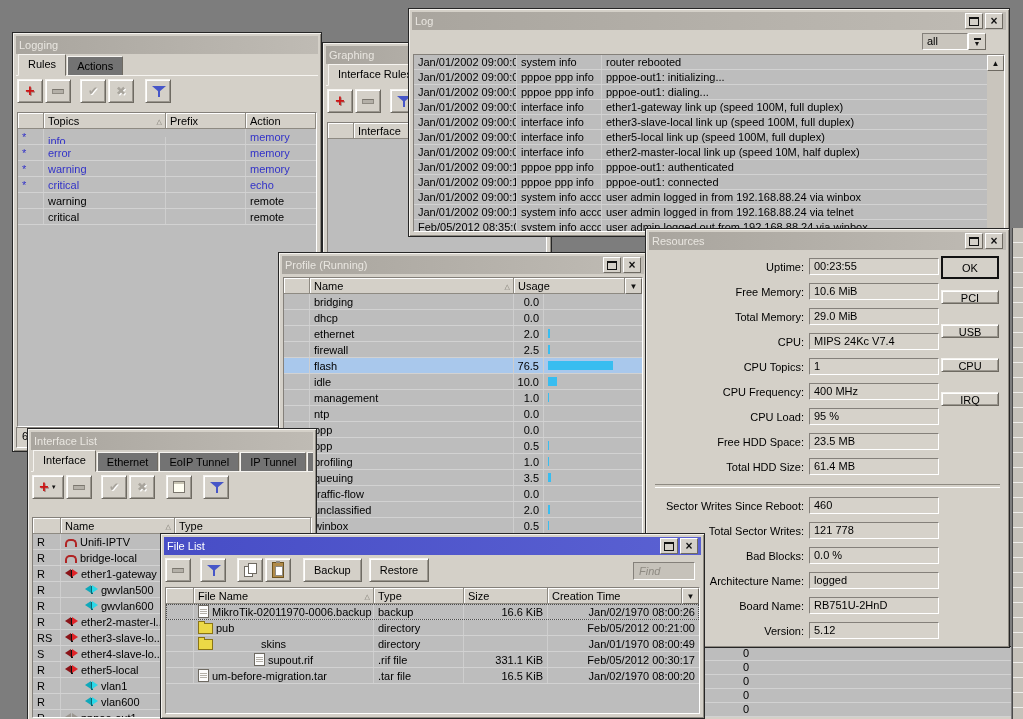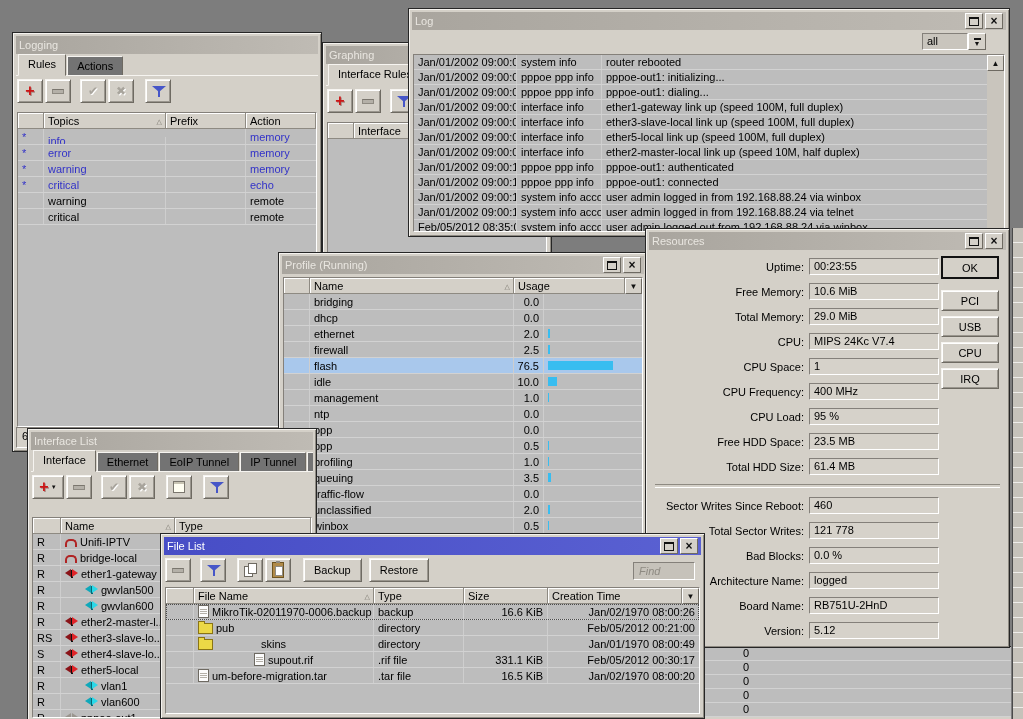--- a/index.html
+++ b/index.html
@@ -86,22 +86,22 @@
              display:flex;flex-direction:column;align-items:center;justify-content:center;box-sizing:border-box}
   .dbar{width:7px;height:2px;background:#111;margin-bottom:1px}
   .dtri{font-size:7px;line-height:5px;color:#111}
   
   .resrow{display:flex;align-items:center;height:25px;padding-left:5px}
   .reslabel{width:150px;text-align:right;padding-right:5px;white-space:nowrap;overflow:hidden;flex-shrink:0}
   .resval{width:130px;height:17px;background:#d6d2ca;border:1px solid;border-color:#84807a #fff #fff #84807a;
           padding:1px 4px;box-sizing:border-box;line-height:13px;white-space:nowrap;overflow:hidden}
   .resdiv{height:2px;border-top:1px solid #8e8a82;border-bottom:1px solid #fff;margin:5px 6px}
   .resbtns{position:absolute;top:27px;right:10px;display:flex;flex-direction:column;width:58px}
-  .resbtn{height:21px;background:#d4d0c8;border:1px solid;border-color:#f6f4f0 #6e6a62 #6e6a62 #f6f4f0;
-          box-shadow:inset 1px 1px 0 #fff, inset -1px -1px 0 #9a968e;font-size:11px;margin-bottom:5px;
+  .resbtn{height:14px;background:#d4d0c8;border:1px solid;border-color:#f6f4f0 #6e6a62 #6e6a62 #f6f4f0;
+          box-shadow:inset 1px 1px 0 #fff, inset -1px -1px 0 #9a968e;font-size:11px;margin-bottom:20px;
           font-family:"Liberation Sans",sans-serif}
   .resbtn.primary{border:2px solid #111;margin-bottom:11px;box-shadow:none;height:23px}
   
   .statusbar{position:absolute;left:3px;right:3px;bottom:3px;height:17px;background:#d4d0c8;
              border:1px solid;border-color:#84807a #fff #fff #84807a;padding:1px 5px;line-height:14px}
   
   .findbox{position:absolute;right:6px;top:7px;width:62px;height:18px;background:#c6c2ba;
            border:1px solid;border-color:#84807a #fff #fff #84807a;color:#8e8a82;font-style:italic;
            padding:1px 5px;box-sizing:border-box;line-height:14px}
   
@@ -706,21 +706,21 @@
         </div>
         <div class="resrow">
           <span class="reslabel">Total Memory:</span>
           <span class="resval">29.0 MiB</span>
         </div>
         <div class="resrow">
           <span class="reslabel">CPU:</span>
           <span class="resval">MIPS 24Kc V7.4</span>
         </div>
         <div class="resrow">
-          <span class="reslabel">CPU Space:</span>
+          <span class="reslabel">CPU Topics:</span>
           <span class="resval">1</span>
         </div>
         <div class="resrow">
           <span class="reslabel">CPU Frequency:</span>
           <span class="resval">400 MHz</span>
         </div>
         <div class="resrow">
           <span class="reslabel">CPU Load:</span>
           <span class="resval">95 %</span>
         </div>

